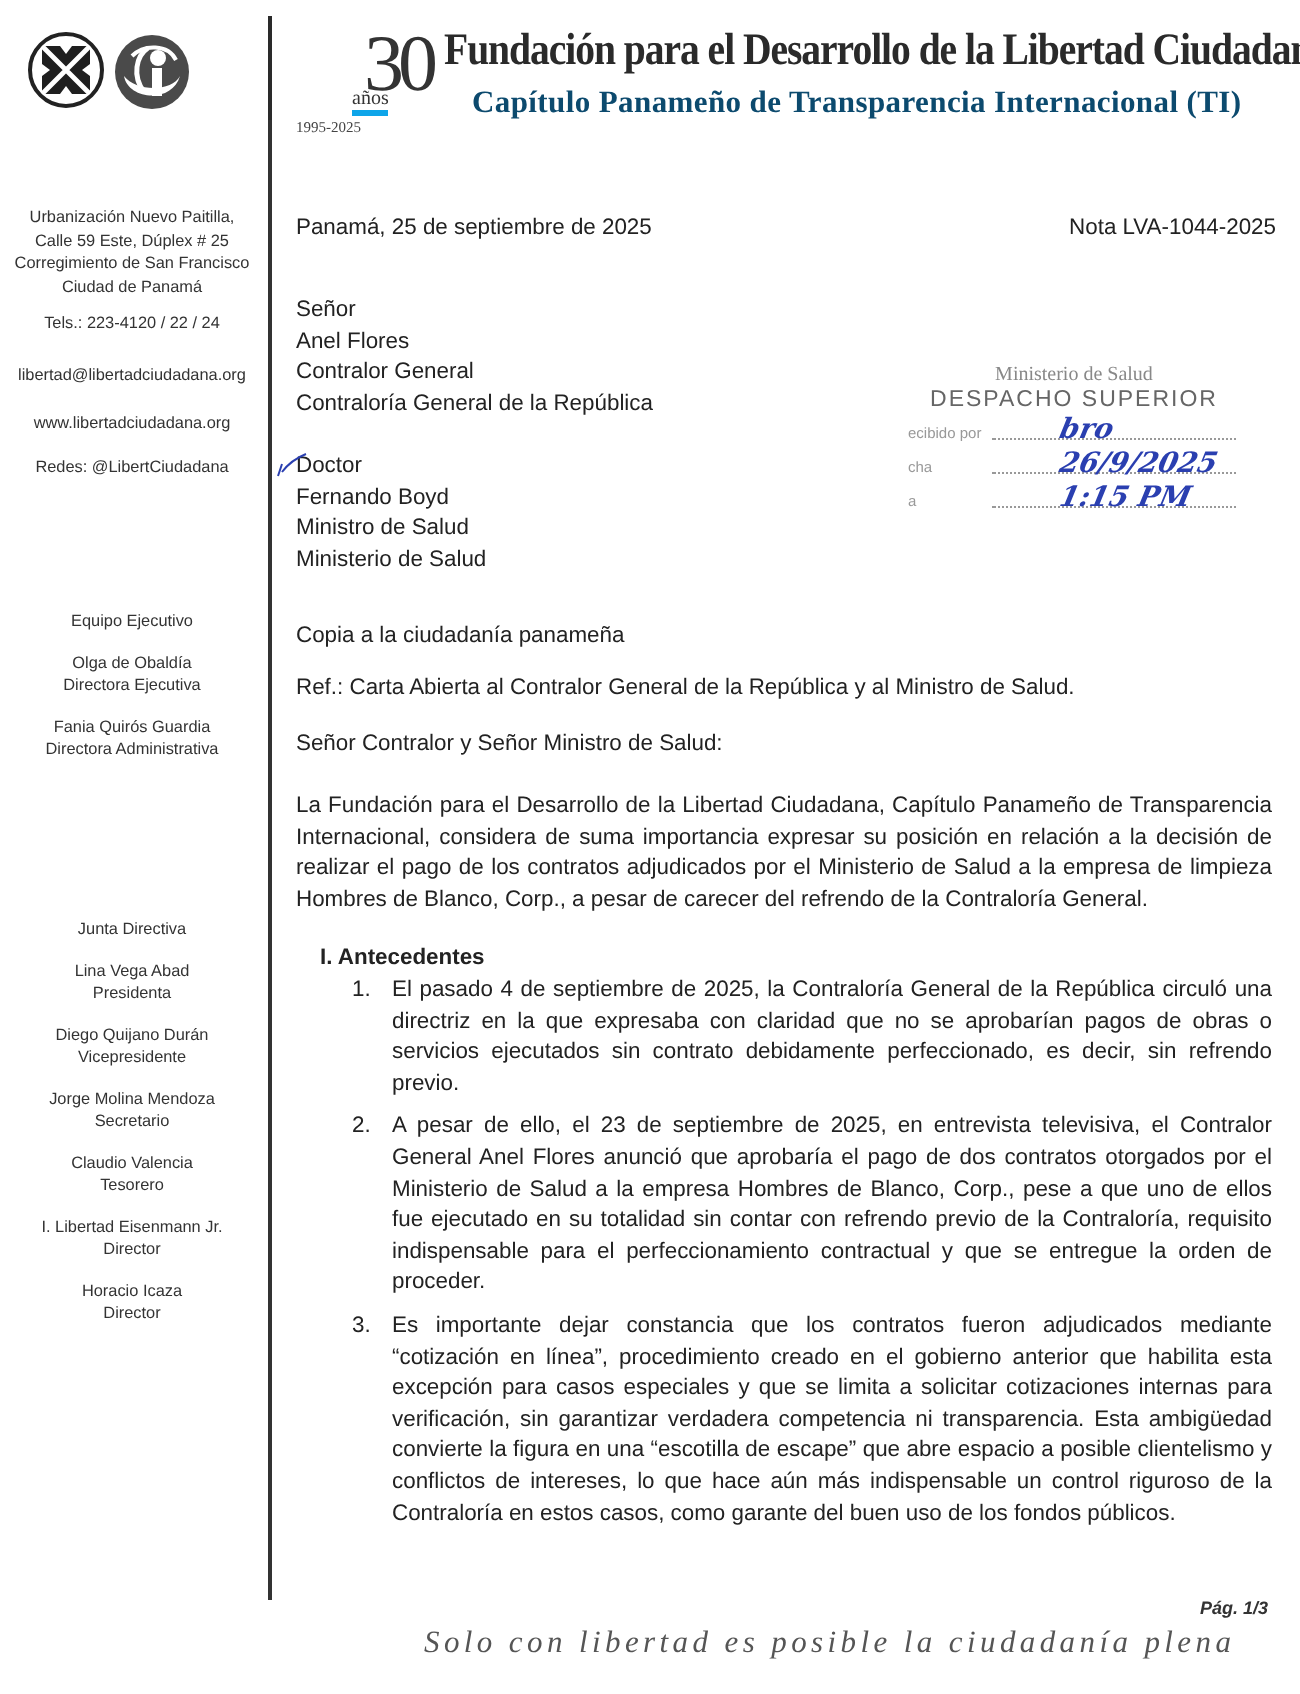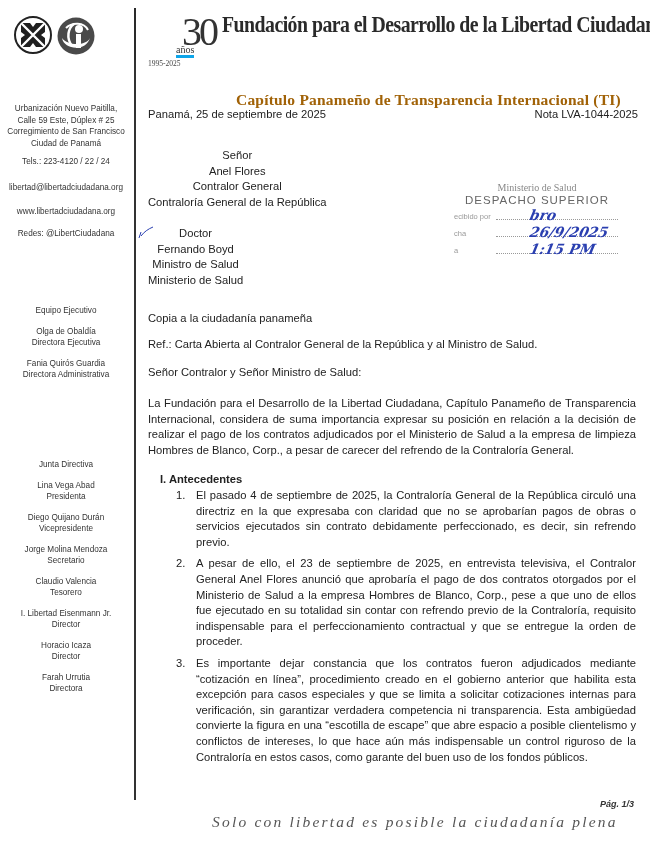--- a/index.html
+++ b/index.html
@@ -10,35 +10,35 @@
   .logo-x { width: 38px; height: 38px; border: 2px solid #222; border-radius: 50%; position: relative; box-sizing: border-box; overflow: hidden; }
   .logo-x svg, .logo-ti svg { display: block; }
   .logo-ti { width: 40px; height: 40px; }
   .header-divider { position: absolute; left: 134px; top: 8px; width: 2px; height: 52px; background: #2a2a2a; }
   .anniv { position: absolute; left: 146px; top: 14px; width: 56px; font-family: "Liberation Serif", serif; color: #333; }
   .anniv .big { font-size: 40px; line-height: 36px; letter-spacing: -3px; margin-left: 36px; }
   .anniv .anos { position: absolute; left: 30px; top: 30px; font-size: 10px; border-bottom: 3px solid #0ea5e9; }
   .anniv .years { position: absolute; left: 2px; top: 45px; font-size: 7.5px; color: #444; }
 
   .org-title { position: absolute; left: 222px; top: 12px; font-family: "Liberation Serif", serif; font-weight: bold; font-size: 22.5px; color: #2a2a2a; letter-spacing: -0.6px; transform: scaleX(0.88); transform-origin: left; white-space: nowrap; }
-  .org-sub { position: absolute; left: 236px; top: 43px; font-family: "Liberation Serif", serif; font-weight: bold; font-size: 15.5px; color: #a16207; white-space: nowrap; letter-spacing: 0.2px; margin-top: 48px; }
+  .org-sub { position: absolute; left: 236px; top: 43px; font-family: "Liberation Serif", serif; font-weight: bold; font-size: 15.5px; color: #0c4a6e; white-space: nowrap; letter-spacing: 0.2px; }
 
   
   .sidebar { position: absolute; left: 0; top: 100px; width: 132px; text-align: center; font-size: 8.2px; color: #333; line-height: 11.5px; }
   .sidebar .blk { position: absolute; left: 0; width: 132px; }
   .sidebar p { margin: 0; }
   .sidebar .member { margin-bottom: 9px; }
   .sidebar-line { position: absolute; left: 134px; top: 60px; width: 1.5px; height: 740px; background: #333; }
 
   
   .main { position: absolute; left: 148px; top: 0; width: 490px; font-family: "Liberation Sans", sans-serif; font-size: 11.2px; color: #222; }
   .date { position: absolute; left: 0; top: 108px; white-space: nowrap; }
   .nota { position: absolute; right: 0; top: 108px; white-space: nowrap; }
   .addr { position: absolute; left: 0; line-height: 15.7px; }
-  .addr p { margin: 0; text-align: center; }
+  .addr p { margin: 0; }
   .copia { position: absolute; left: 0; top: 312px; }
   .ref { position: absolute; left: 0; top: 338px; font-weight: normal; white-space: nowrap; }
   .saludo { position: absolute; left: 0; top: 366px; }
   .intro { position: absolute; left: 0; top: 396px; width: 488px; line-height: 15.5px; text-align: justify; }
   .section-h { position: absolute; left: 0; top: 473px; font-weight: bold; padding-left: 12px; }
   .list { position: absolute; left: 0; top: 488px; width: 488px; }
   .item { position: relative; padding-left: 48px; line-height: 15.6px; text-align: justify; margin-bottom: 6px; }
   .item .num { position: absolute; left: 28px; top: 0; }
   .pag { position: absolute; right: 4px; top: 799px; font-style: italic; font-weight: bold; font-size: 9px; color: #333; }
 
@@ -130,24 +130,20 @@
       <p>Tesorero</p>
     </div>
     <div class="member">
       <p>I. Libertad Eisenmann Jr.</p>
       <p>Director</p>
     </div>
     <div class="member">
       <p>Horacio Icaza</p>
       <p>Director</p>
     </div>
-    <div class="member">
-      <p>Farah Urrutia</p>
-      <p>Directora</p>
-    </div>
   </div>
 </div>
 
 <div class="main">
   <div class="date">Panamá, 25 de septiembre de 2025</div>
   <div class="nota">Nota  LVA-1044-2025</div>
 
   <div class="addr" style="top:148px">
     <p>Señor</p>
     <p>Anel Flores</p>

